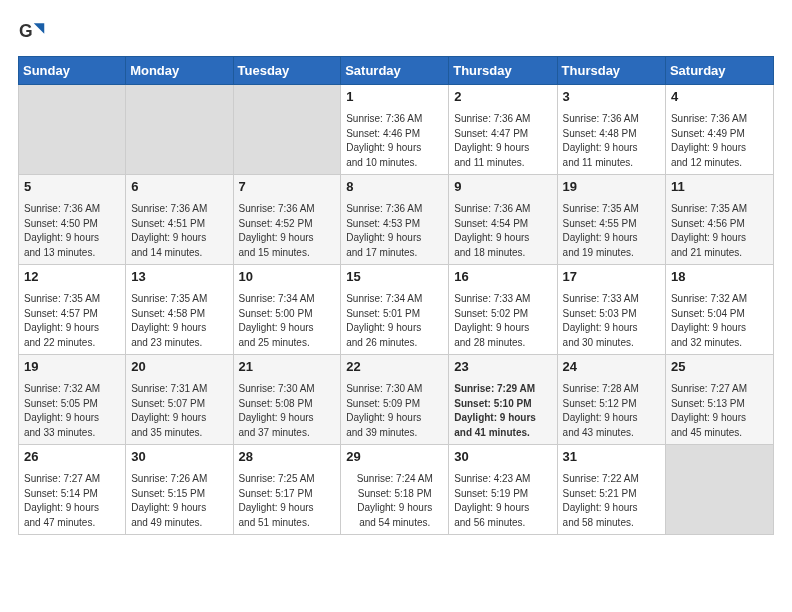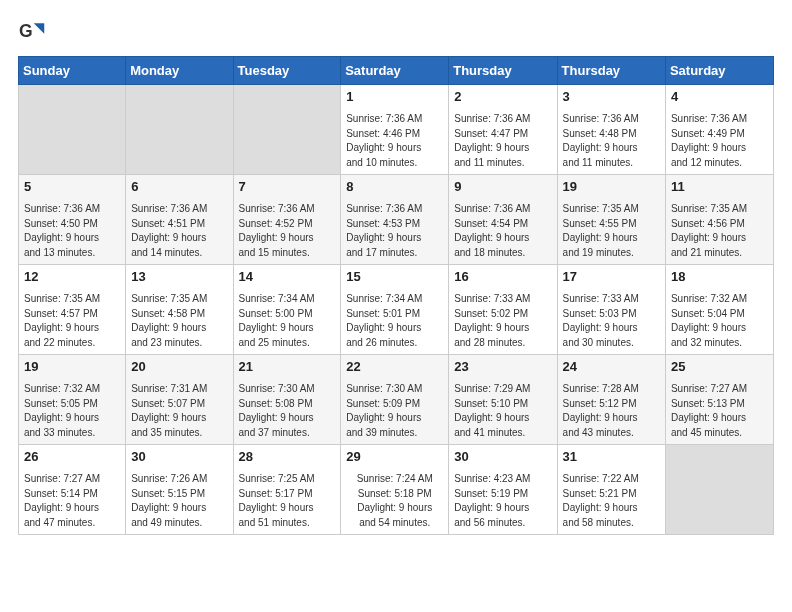--- a/index.html
+++ b/index.html
@@ -251,21 +251,21 @@
 and 22 minutes.</div>
           </td>
           <td>
             <span class="day-number">13</span>
             <div class="day-info" style="white-space: pre-line;">Sunrise: 7:35 AM
 Sunset: 4:58 PM
 Daylight: 9 hours
 and 23 minutes.</div>
           </td>
           <td>
-            <span class="day-number">14</span>
+            <span class="day-number">10</span>
             <div class="day-info" style="white-space: pre-line;">Sunrise: 7:34 AM
 Sunset: 5:00 PM
 Daylight: 9 hours
 and 25 minutes.</div>
           </td>
           <td>
             <span class="day-number">15</span>
             <div class="day-info" style="white-space: pre-line;">Sunrise: 7:34 AM
 Sunset: 5:01 PM
 Daylight: 9 hours
@@ -317,21 +317,21 @@
           </td>
           <td>
             <span class="day-number">22</span>
             <div class="day-info" style="white-space: pre-line;">Sunrise: 7:30 AM
 Sunset: 5:09 PM
 Daylight: 9 hours
 and 39 minutes.</div>
           </td>
           <td>
             <span class="day-number">23</span>
-            <div class="day-info" style="white-space: pre-line;">Sunrise: 7:29 AM
+            <div class="day-info" style="white-space: pre-line; font-weight: bold;">Sunrise: 7:29 AM
 Sunset: 5:10 PM
 Daylight: 9 hours
 and 41 minutes.</div>
           </td>
           <td>
             <span class="day-number">24</span>
             <div class="day-info" style="white-space: pre-line;">Sunrise: 7:28 AM
 Sunset: 5:12 PM
 Daylight: 9 hours
 and 43 minutes.</div>

